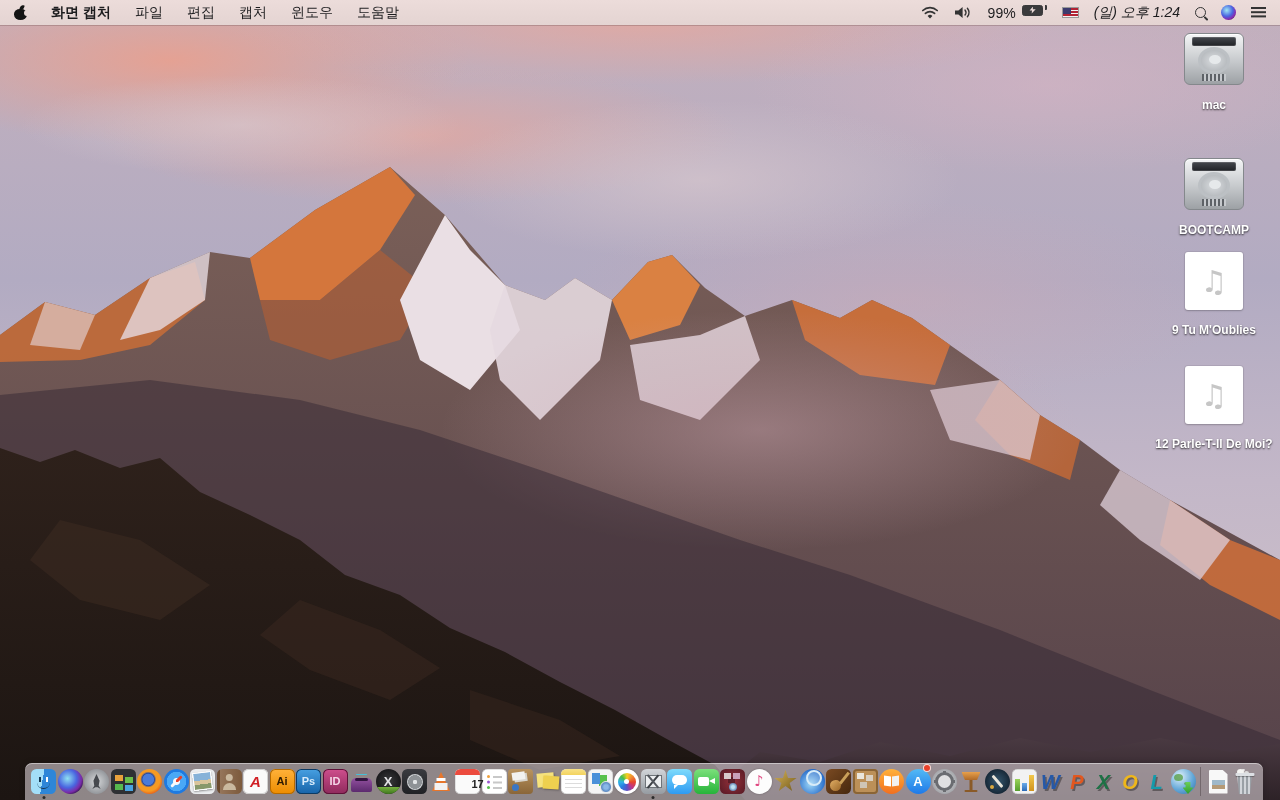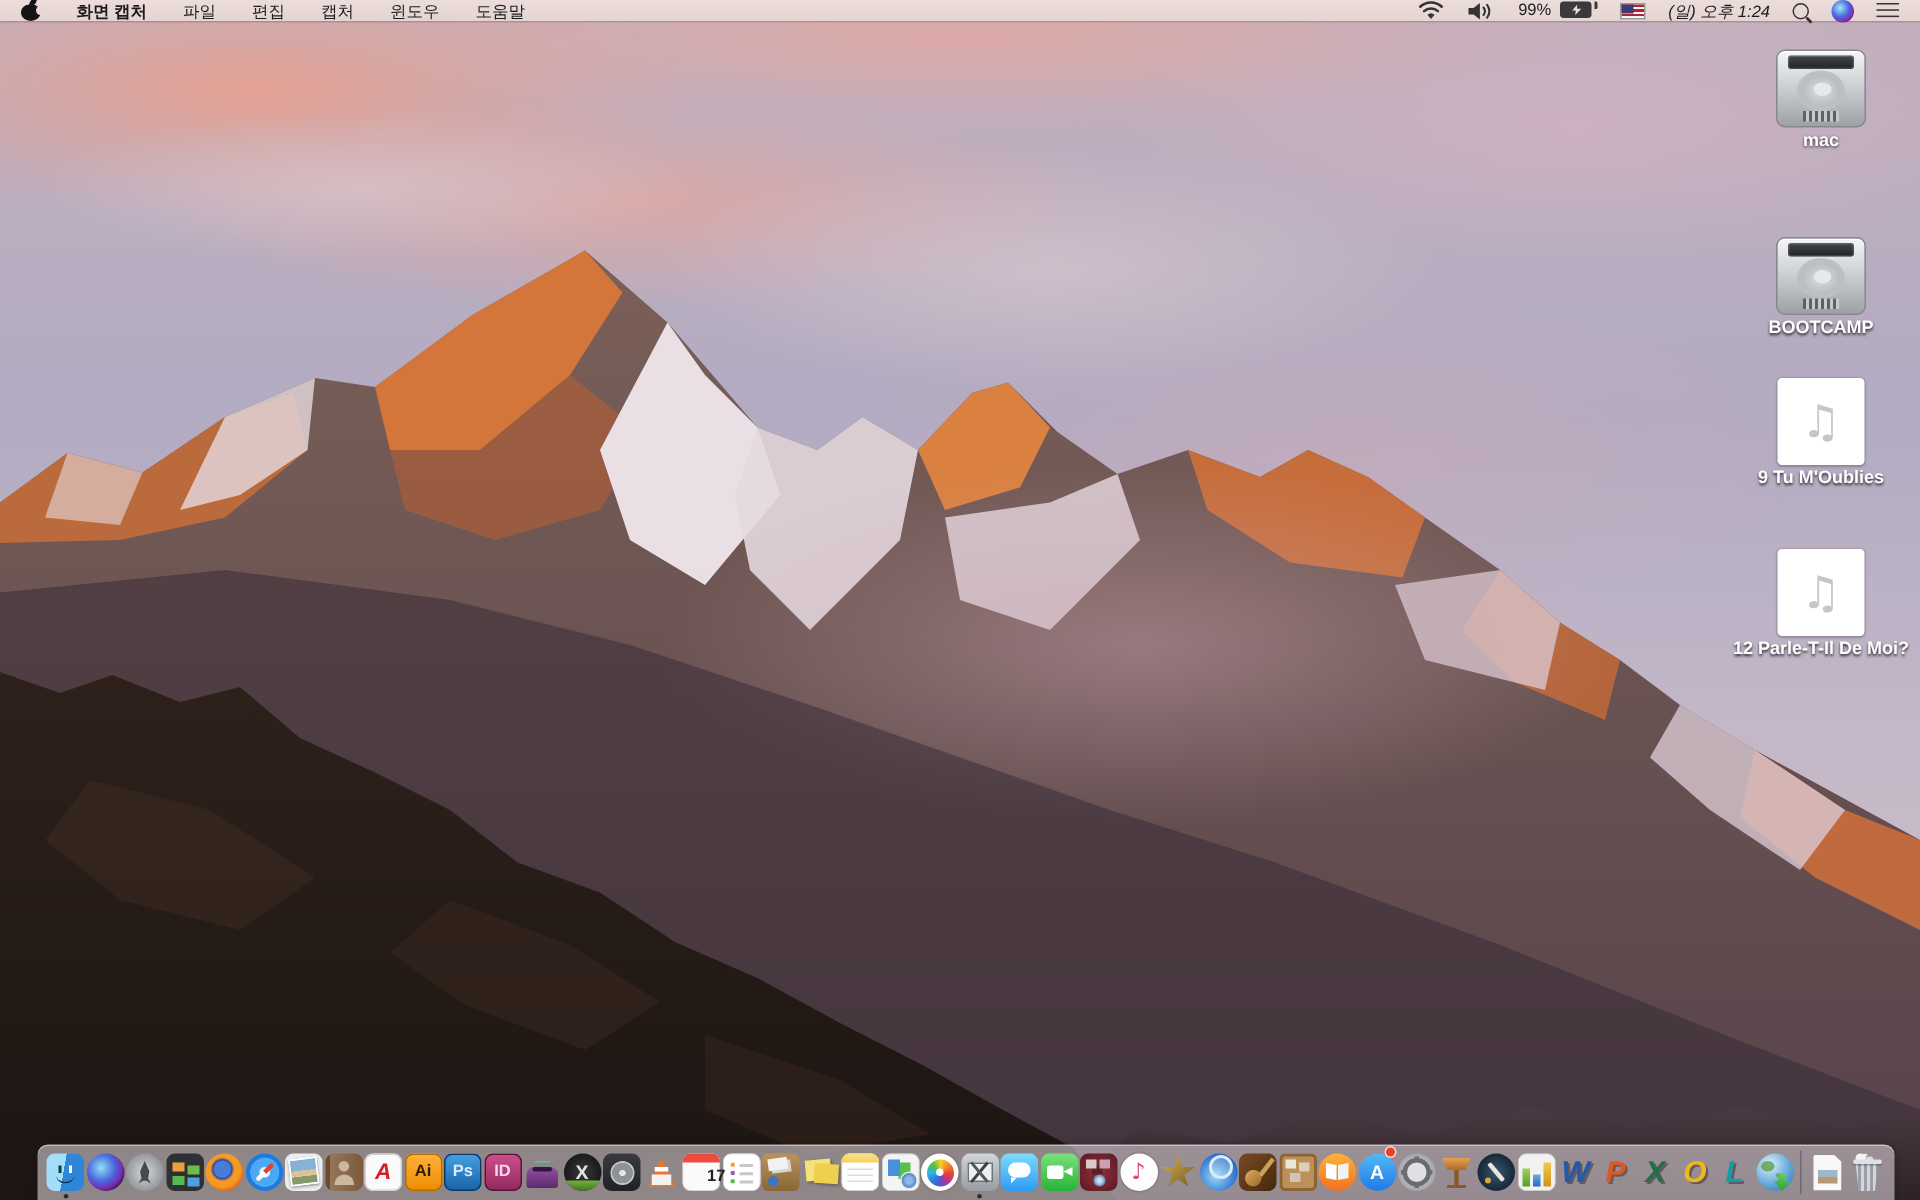--- a/index.html
+++ b/index.html
@@ -3,23 +3,23 @@
 <meta charset="utf-8">
 <style>
   * { margin:0; padding:0; box-sizing:border-box; }
   html,body { width:1280px; height:800px; overflow:hidden; font-family:"Liberation Sans",sans-serif; }
   #screen { position:relative; width:1280px; height:800px; background:#b3abc2; }
 
   
   #wallpaper { position:absolute; inset:0; }
 
   
-  #menubar { position:absolute; top:0; left:0; right:0; height:14px;
+  #menubar { position:absolute; top:0; left:0; right:0; height:25px;
     background:linear-gradient(#ecdcda,#e4d4d2); display:flex; align-items:center;
-    padding:0 14px; font-size:11px; color:#1c1c1e; z-index:30;
+    padding:0 14px; font-size:14px; color:#1c1c1e; z-index:30;
     box-shadow:0 1px 0 rgba(120,90,90,.35); }
   .apple { width:13px; height:14px; position:relative; margin-right:4px; }
   .apple .body { position:absolute; left:0; top:3px; width:13px; height:11px;
     background:#141414; border-radius:45% 45% 50% 50%; }
   .apple .bite { position:absolute; right:-3px; top:4px; width:6px; height:6px;
     border-radius:50%; background:#e8d8d6; }
   .apple .leaf { position:absolute; left:6px; top:-1px; width:4px; height:5px;
     background:#141414; border-radius:70% 0 70% 0; transform:rotate(18deg); }
   #menus { display:flex; align-items:center; gap:24px; margin-left:20px; }
   .menu-item { cursor:default; white-space:nowrap; }
@@ -41,21 +41,21 @@
     right:-2px; bottom:-4px; transform:rotate(-45deg); border-radius:1px; }
   .siri-mb { width:15px; height:15px; border-radius:50%;
     background:radial-gradient(circle at 38% 35%, #9fe8f5, #4a66e0 45%, #8a2ab0 68%, #101028 88%); }
   .nclist { width:15px; height:11px; position:relative; }
   .nclist::before { content:""; position:absolute; left:0; top:0; width:15px; height:1.8px;
     background:#333; box-shadow:0 4.2px 0 #333, 0 8.4px 0 #333; }
 
   
   #desktop-icons { position:absolute; left:1154px; top:0; width:120px; z-index:10; }
   .desk-item { position:absolute; left:0; width:120px; text-align:center; cursor:default; }
-  .desk-label { color:#fff; font-size:12px; font-weight:700; line-height:1.3; margin-top:1px;
+  .desk-label { color:#fff; font-size:12px; font-weight:700; line-height:1.3; margin-top:13px;
     text-shadow:0 1px 2px rgba(0,0,0,.8); }
   .hdd { width:60px; height:52px; margin:0 auto; position:relative;
     background:linear-gradient(180deg,#f4f5f6,#c6c9cc 55%,#9da1a5);
     border-radius:6px; border:1px solid #84888c; box-shadow:inset 0 1px 0 #fff; }
   .hdd-top { position:absolute; top:3px; left:7px; right:7px; height:9px;
     background:linear-gradient(#45484e,#1f2125); border-radius:2px;
     box-shadow:inset 0 0 0 1px rgba(255,255,255,.15); }
   .hdd-ring { position:absolute; top:13px; left:50%; transform:translateX(-50%);
     width:32px; height:27px; border-radius:50%; border:3px solid #bcc0c4;
     background:radial-gradient(#dadde0,#abafb3); }

